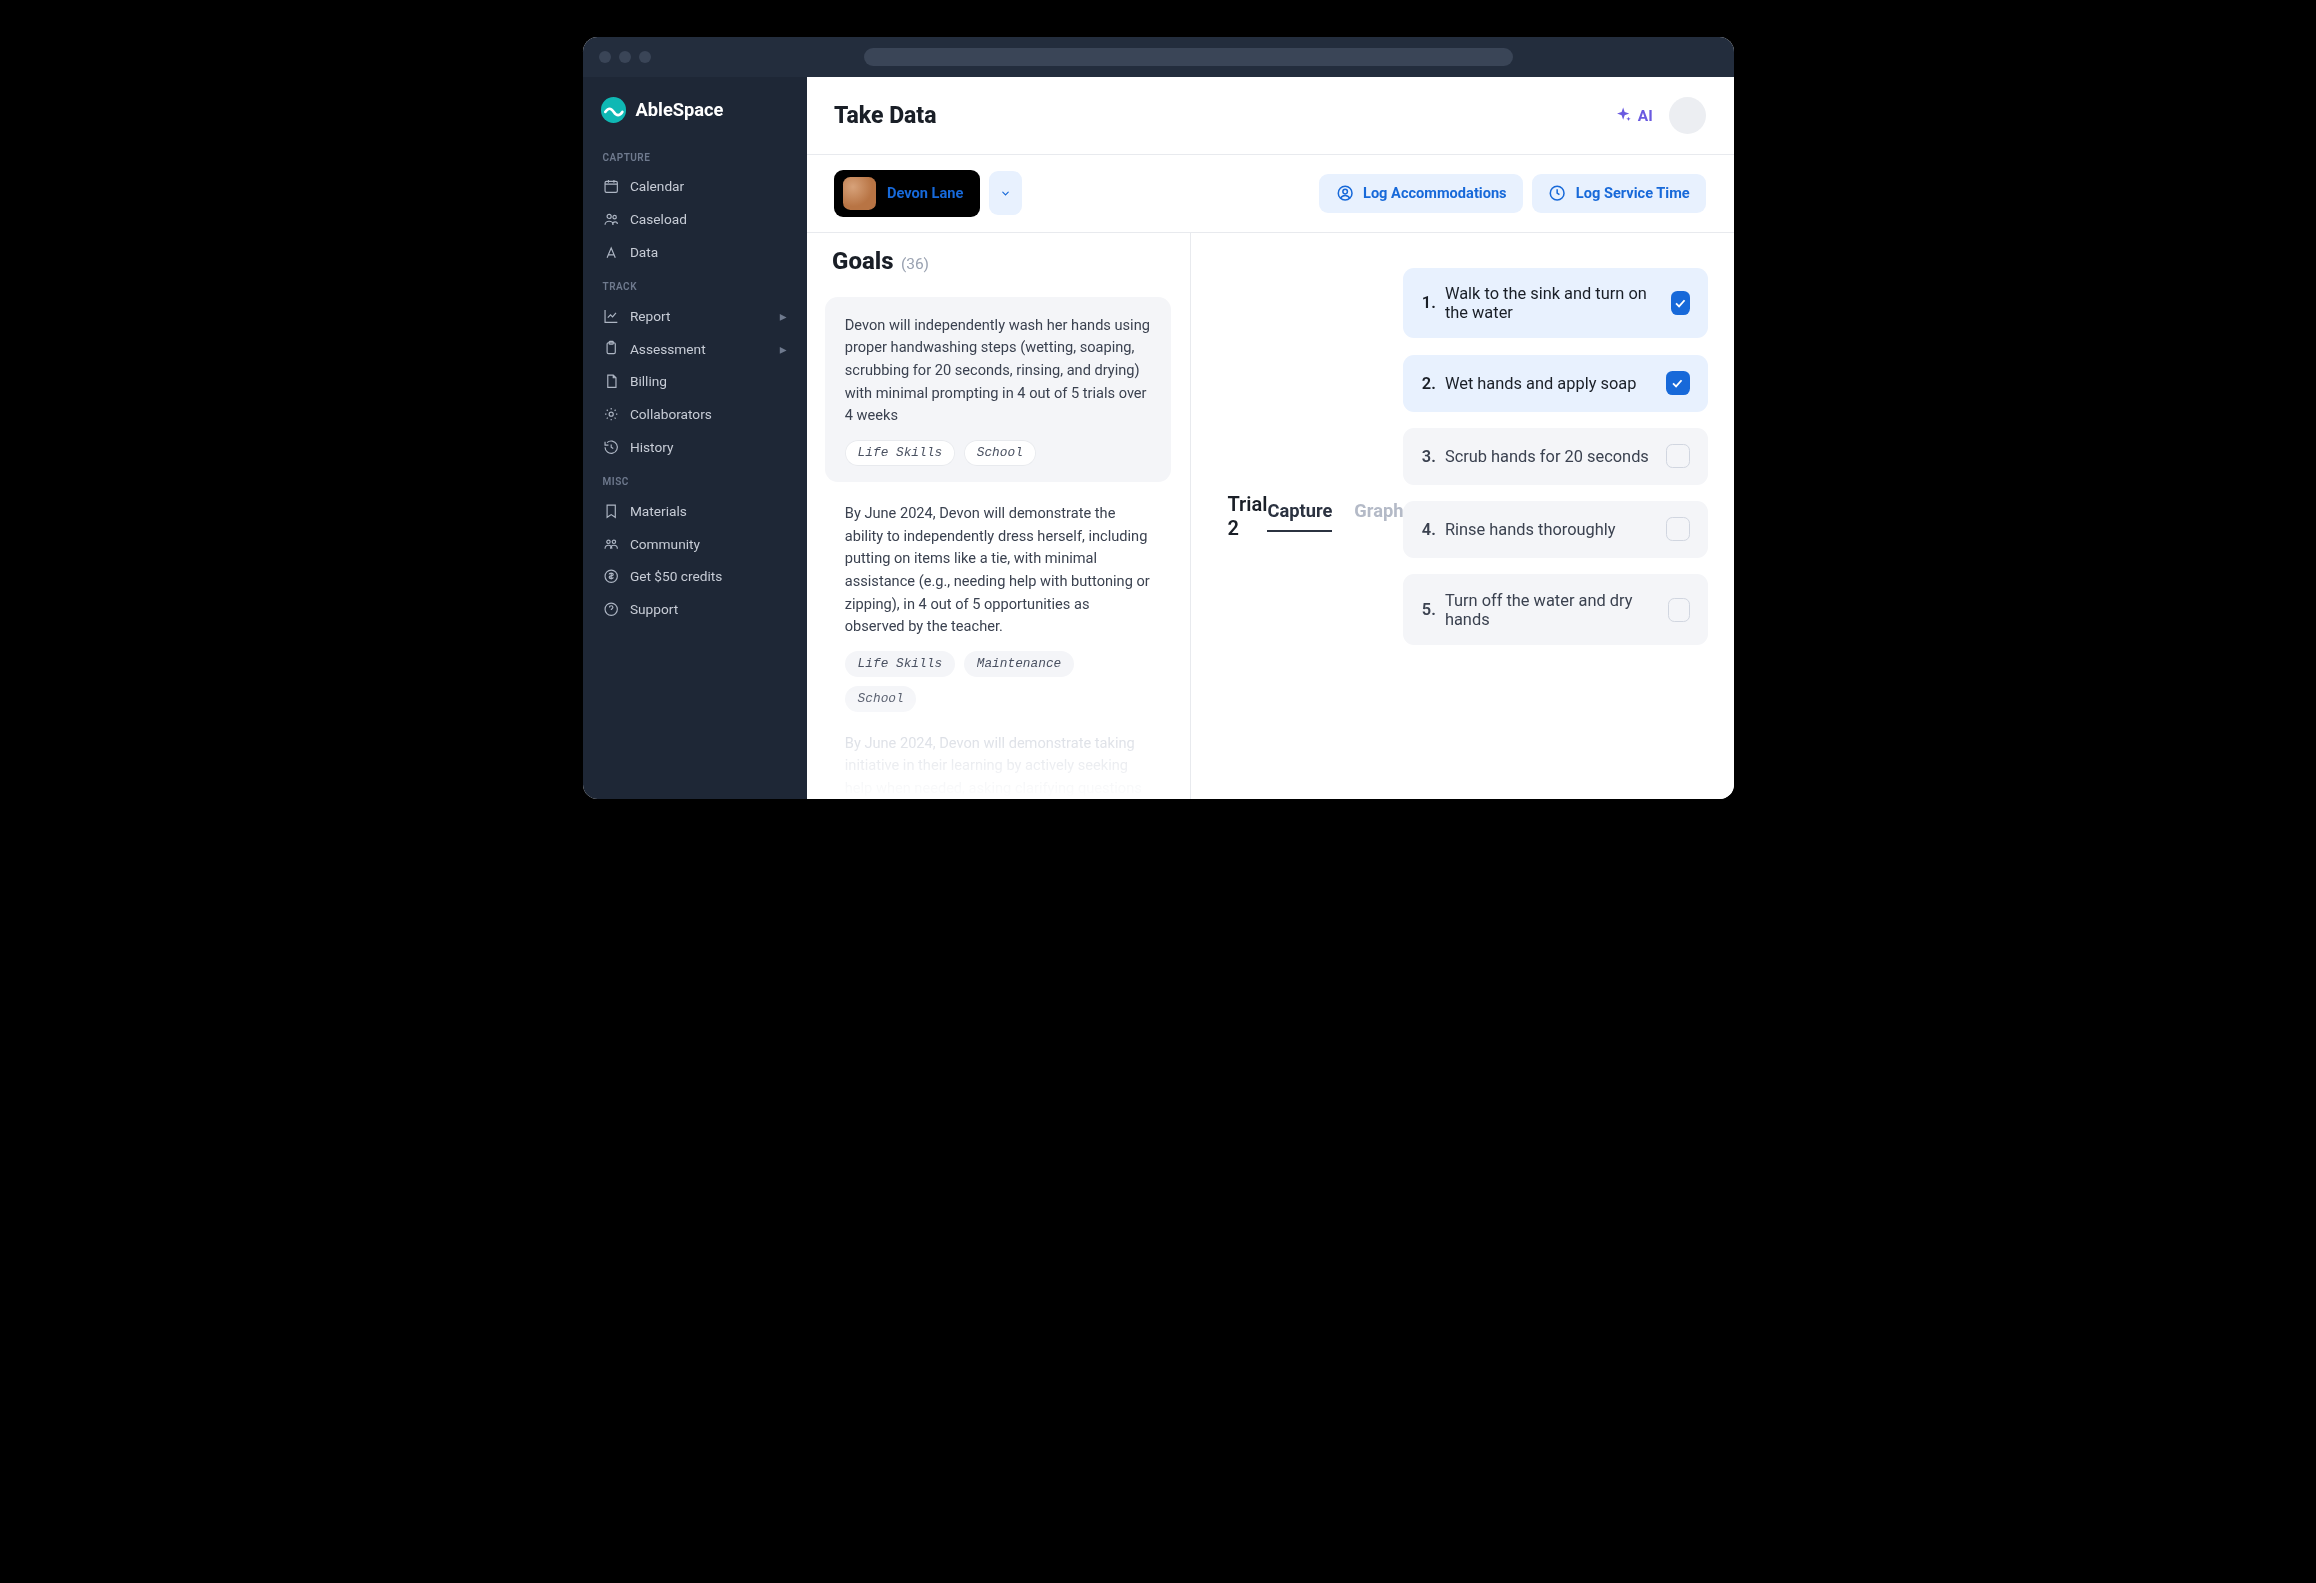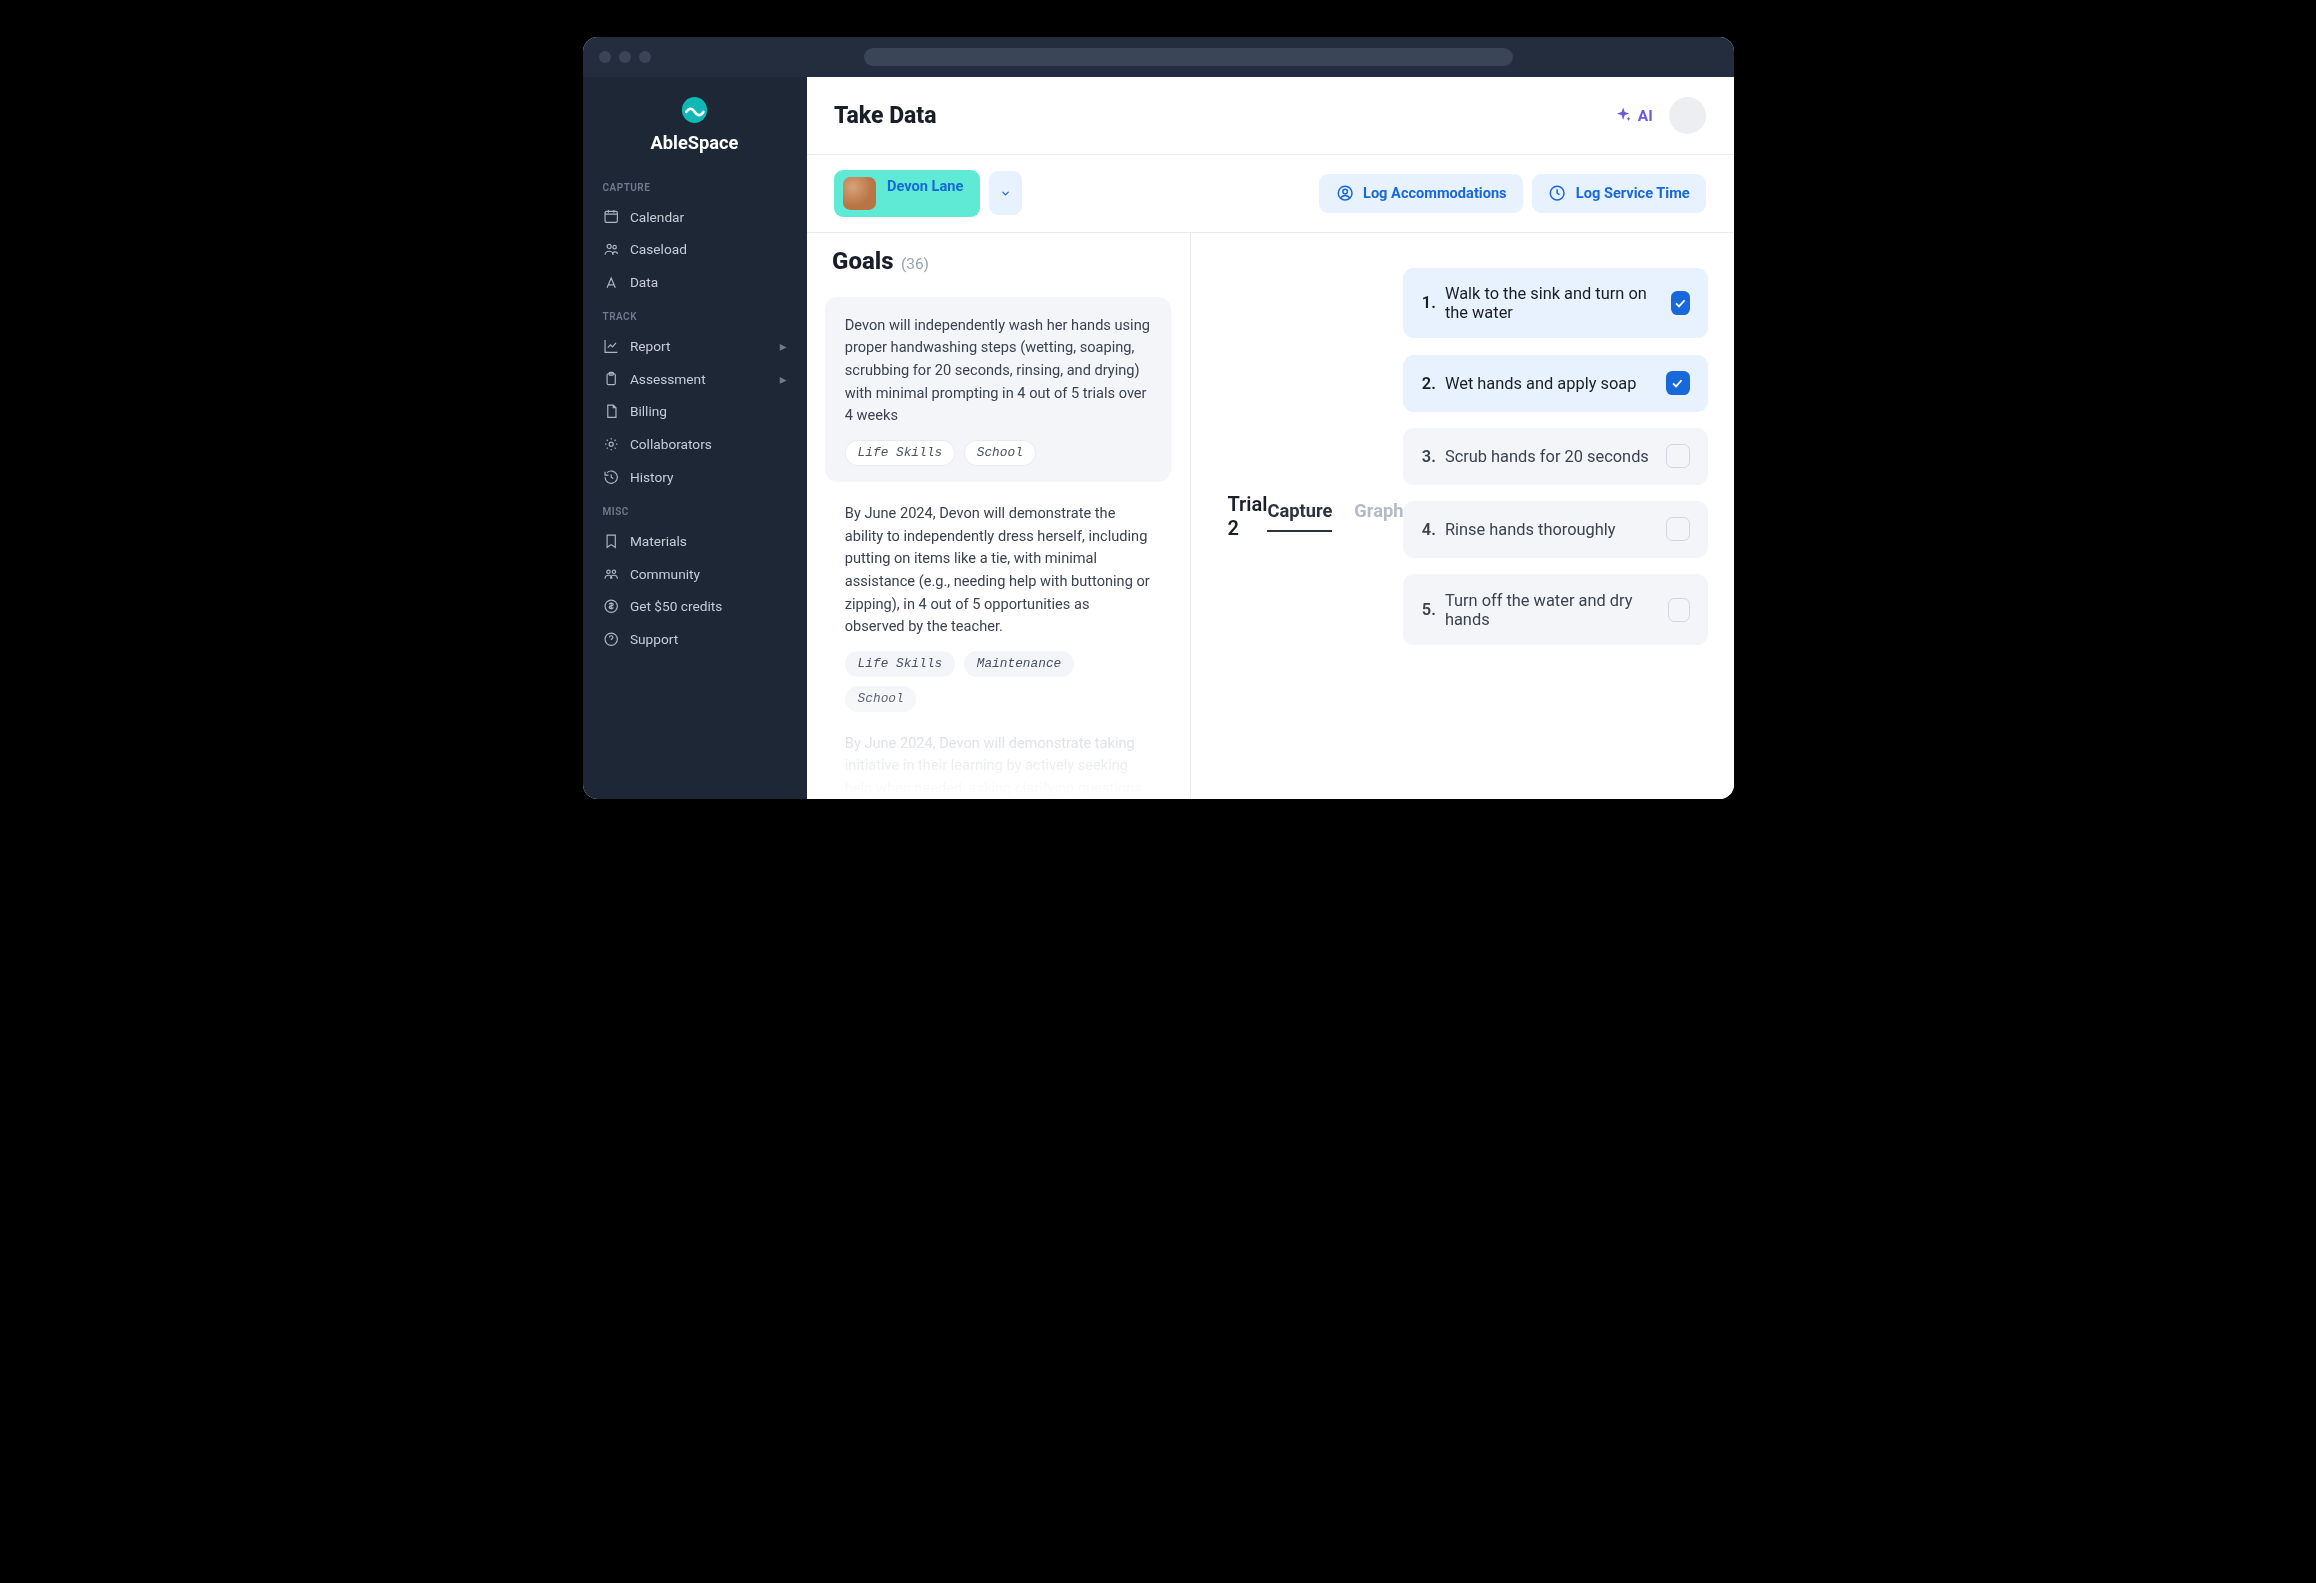--- a/index.html
+++ b/index.html
@@ -45,21 +45,20 @@
       background: #1e2736;
       color: #aeb6c4;
       padding: 20px 0 0 0;
       flex-shrink: 0;
     }
     .brand {
       display: flex;
       align-items: center;
       gap: 9.1px;
       padding: 0 18.3px 16.4px 18.3px;
-      flex-direction: column;
     }
     .brand-icon {
       width: 25.6px; height: 25.6px; border-radius: 50%;
       background: #0fb8b4;
       display: flex; align-items:center; justify-content:center;
       color:#fff; font-weight:700; font-size: 12.8px;
     }
     .brand-name { color: #fff; font-size: 18.3px; font-weight: 700; }
     .nav-section-label {
       font-size: 10px;
@@ -105,22 +104,22 @@
       background:#eceef2; margin-left:16.4px;
     }
 
     .toolbar {
       display:flex; align-items:center;
       padding: 14.6px 27.4px;
       border-bottom: 0.9px solid #e8eaee;
       gap: 9.1px;
     }
     .student-chip {
-      display:flex; align-items:flex-start; gap:11px;
-      background:#5eead4; border-radius:9.1px;
+      display:flex; align-items:center; gap:11px;
+      background:#000000; border-radius:9.1px;
       padding:7.3px 16.4px 7.3px 9.1px;
       color:#1769d9; font-weight:700; font-size:14.6px;
     }
     .student-chip img, .student-chip .fake-avatar { width:33px; height:33px; border-radius:7.3px; }
     .fake-avatar {
       background: radial-gradient(circle at 30% 30%, #d7a27a 0%, #b87444 60%);
       display:inline-block;
     }
     .chip-caret {
       background:#e8f1fe; border-radius:9.1px; width:33px; height:44px;

